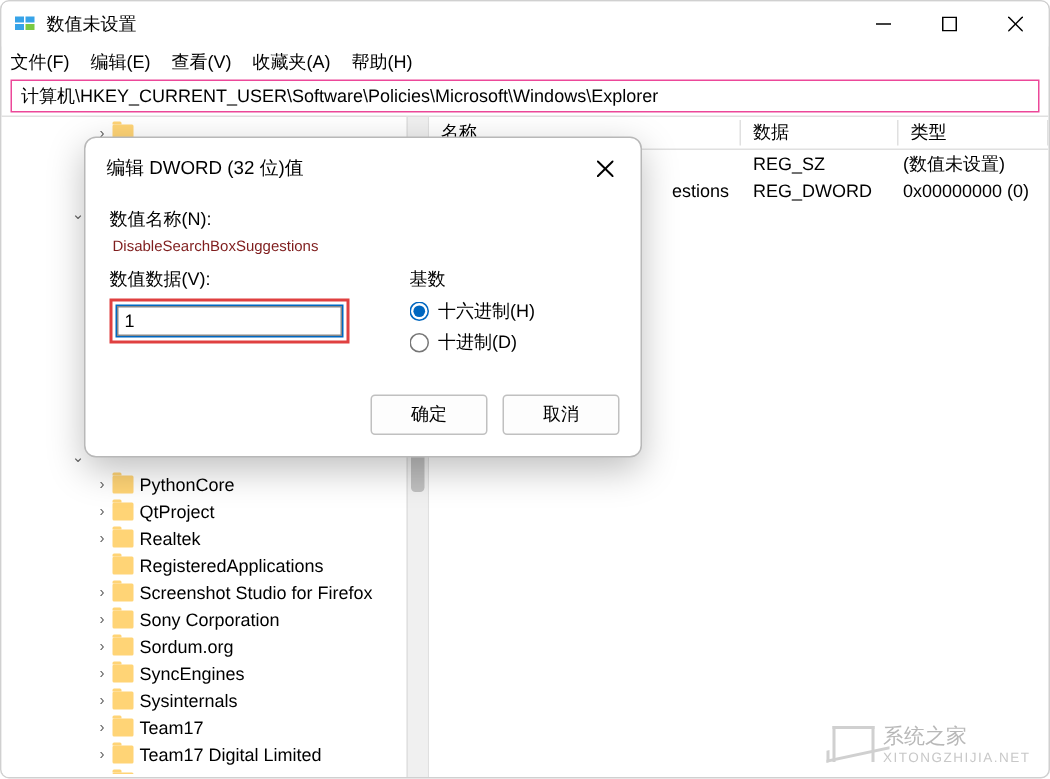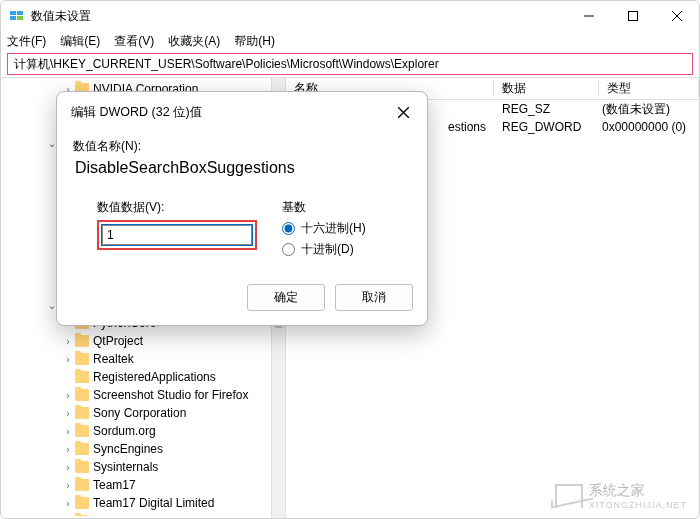--- a/index.html
+++ b/index.html
@@ -156,23 +156,23 @@
   }
   .dlg-title .t { flex: 1; }
   .dlg-close {
     width: 24px; height: 24px;
     display: flex; align-items: center; justify-content: center;
     font-size: 14px; color: #000; cursor: default;
   }
   .dlg-body { padding: 4px 16px 12px 16px; }
   .dlg-label { font-size: 12px; margin: 4px 0 4px 0; }
   .dlg-name-value {
-    font-size: 16px; margin: 2px 0 18px 2px; color: #000000;
-  }
-  .dlg-row { display: flex; gap: 25px; align-items: flex-start; margin-left: 24px; }
+    font-size: 10px; margin: 2px 0 4px 2px; color: #7f1d1d;
+  }
+  .dlg-row { display: flex; gap: 40px; align-items: flex-start; }
   .dlg-left {  }
   .dlg-input-wrap {
     border: 2.5px solid #e04040;
     padding: 3px;
     width: 160px;
     margin-top: 2px;
   }
   .dlg-input {
     width: 100%;
     border: 1px solid #888;
@@ -276,21 +276,20 @@
 </div>
 
 <div class="main">
 
   <div class="tree">
     <div class="tree-scroll" id="tree-scroll">
         <div class="tree-row">
           <span class="sp" style="width: 60px;"></span>
           <span class="tw">›</span>
           <span class="folder-icon"></span>
-          <span>NVIDIA Corporation</span>
         </div>
         <div class="tree-row">
           <span class="sp" style="width: 60px;"></span>
           <span class="tw">›</span>
           <span class="folder-icon"></span>
           <span>ODBC</span>
         </div>
         <div class="tree-row">
           <span class="sp" style="width: 60px;"></span>
           <span class="tw"></span>

